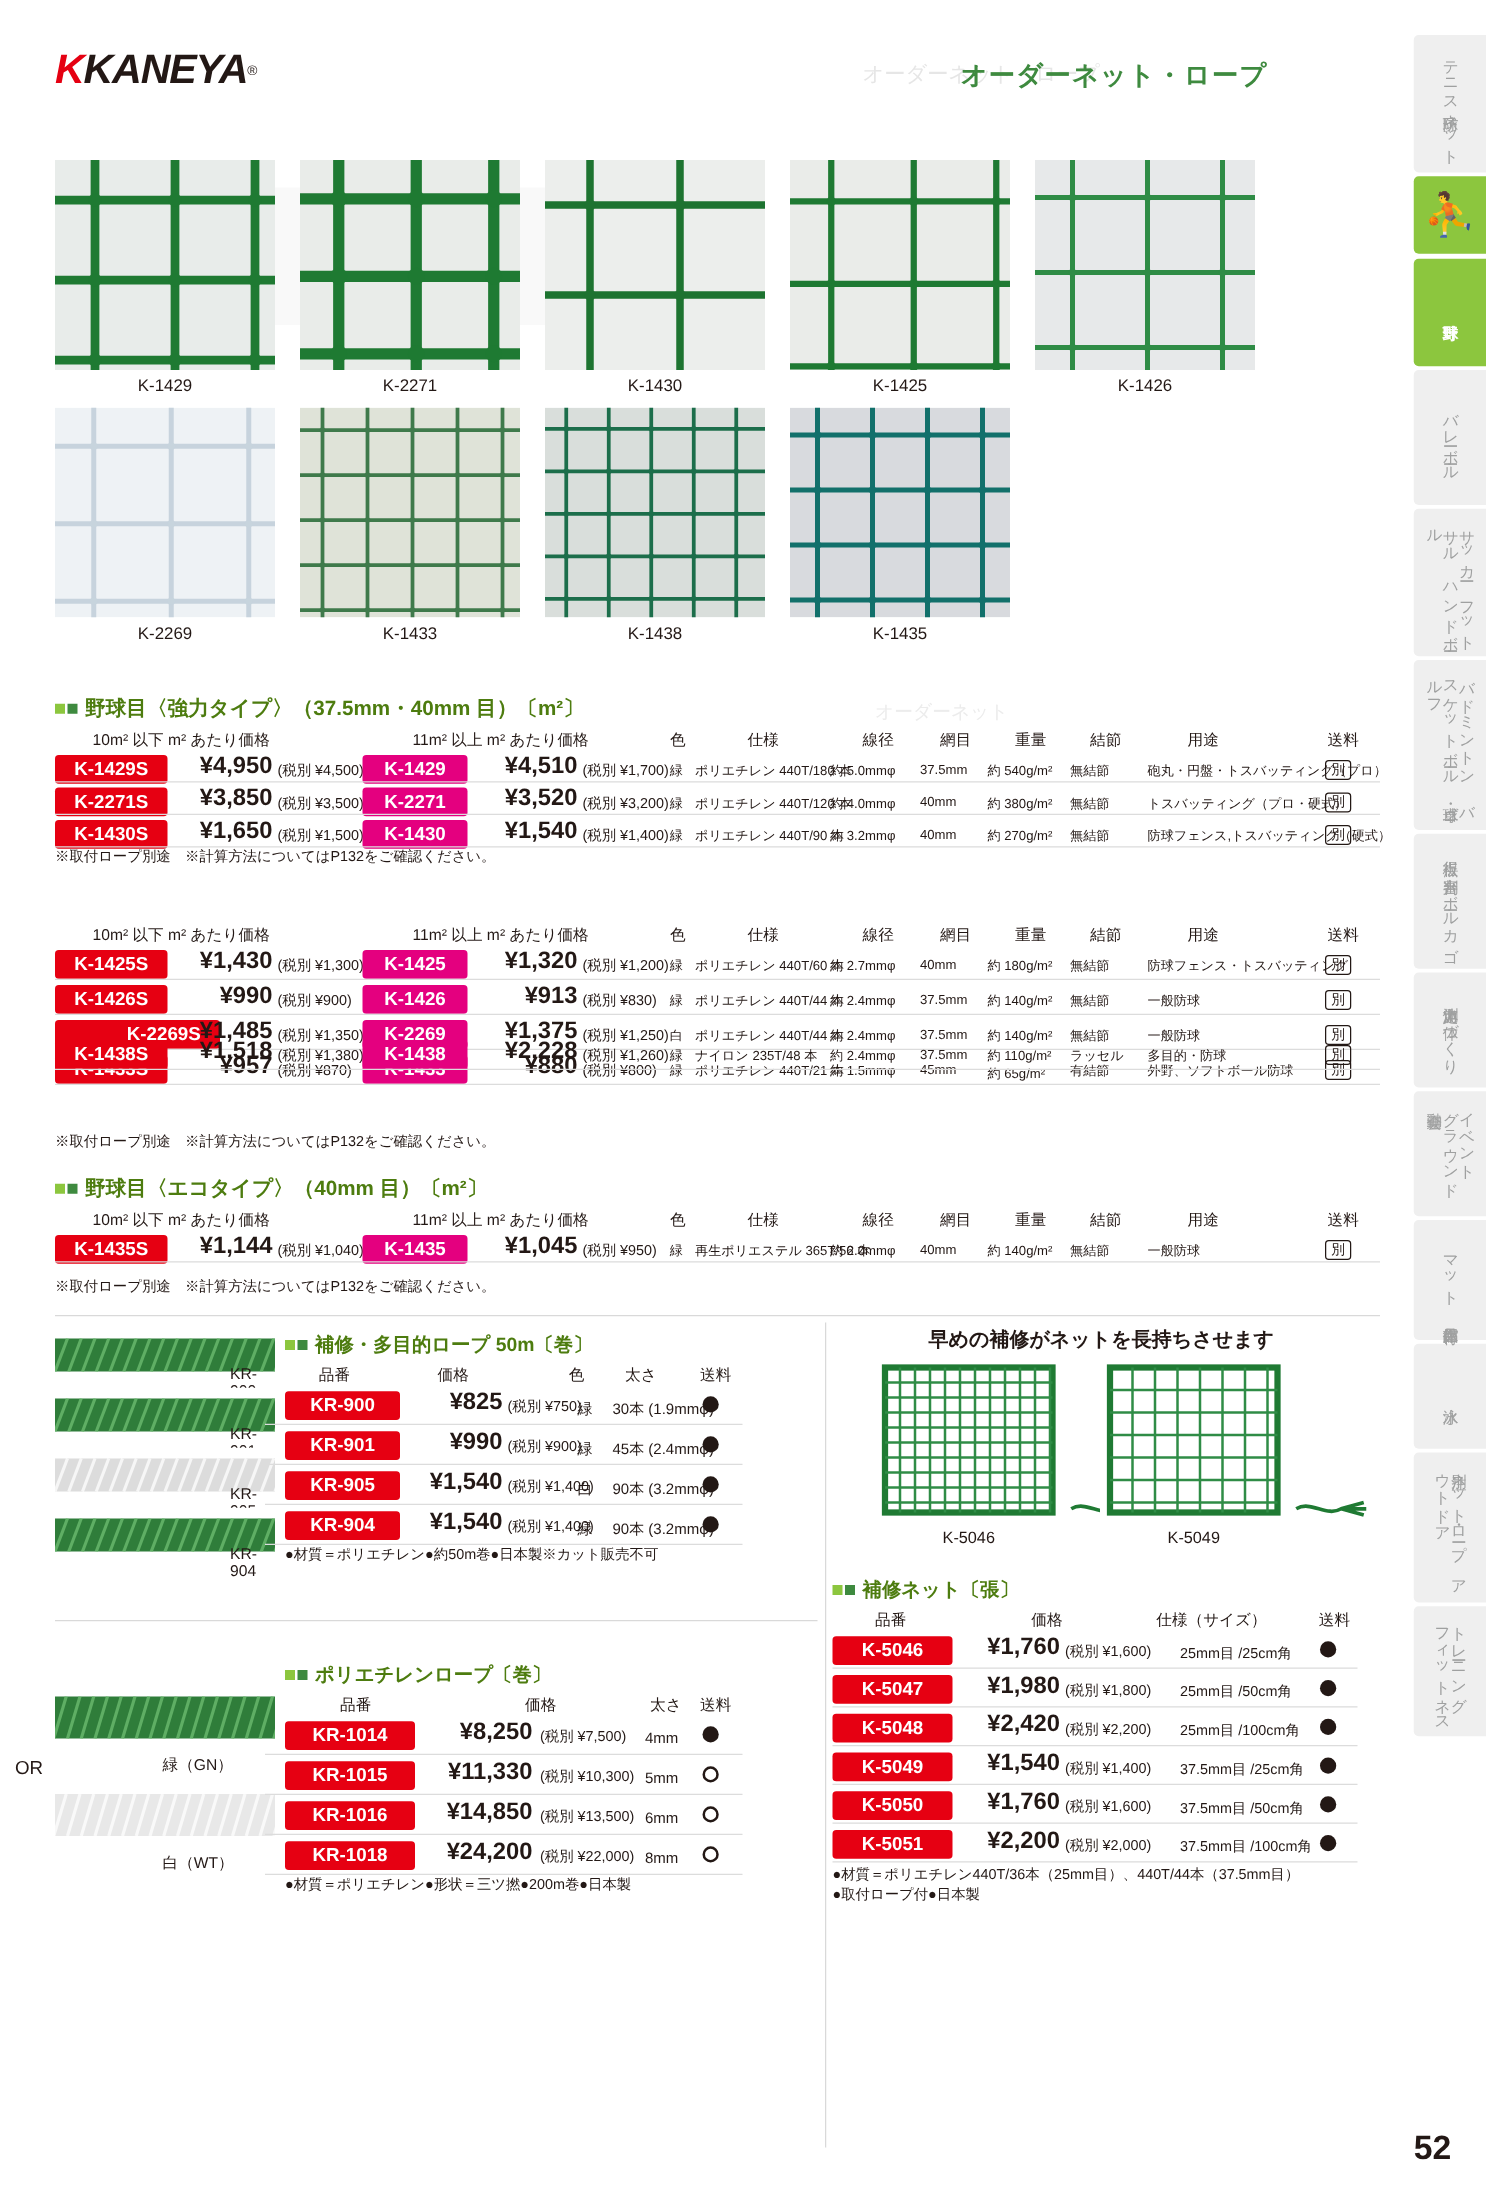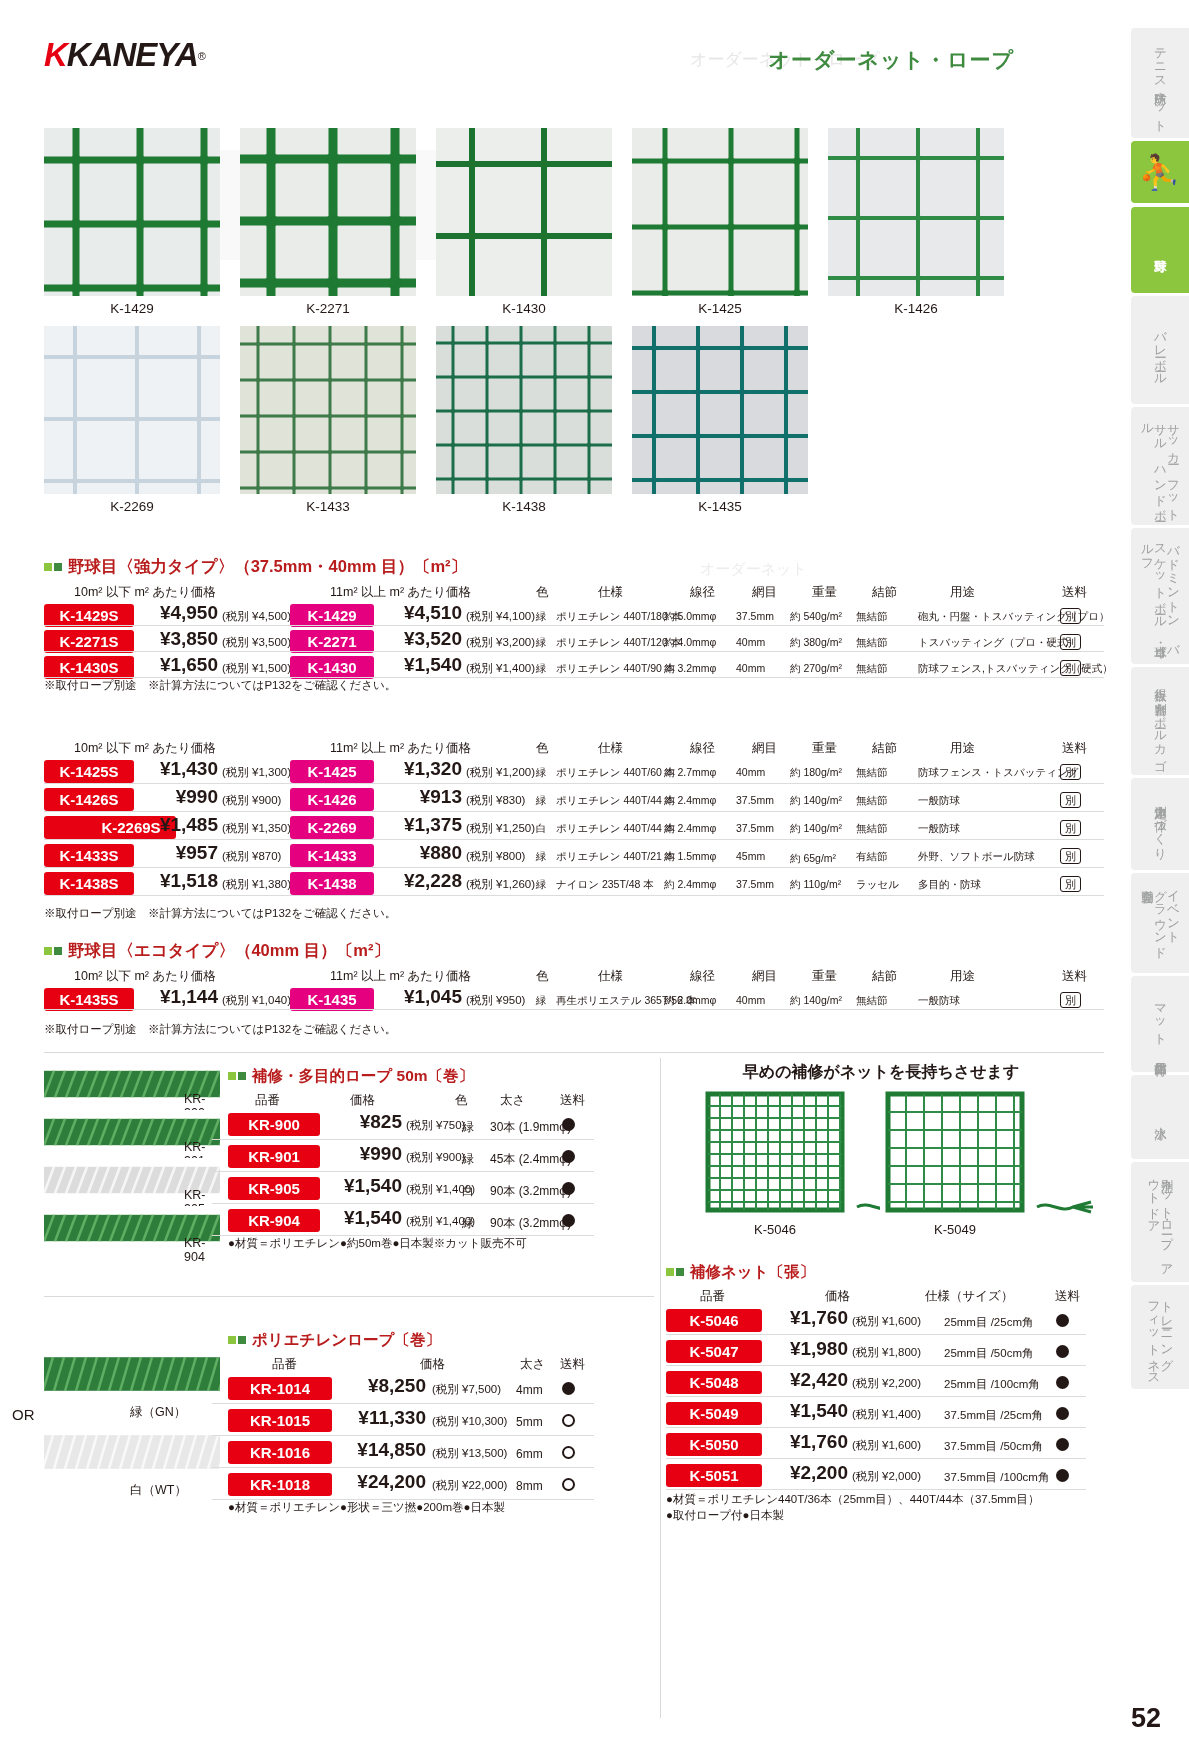--- a/index.html
+++ b/index.html
@@ -62,21 +62,21 @@
   
   .photos{position:absolute;left:44px;top:128px;}
   .pcell{position:absolute;width:176px;}
   .pimg{width:176px;height:168px;position:relative;overflow:hidden;border:0;}
   .pcap{text-align:center;font-size:13.5px;margin-top:5px;color:#231815;}
 
   
   .mesh{position:absolute;left:0;top:0;width:100%;height:100%;}
 
   
-  .sechead{position:absolute;font-size:16.5px;font-weight:bold;color:#b91c1c;white-space:nowrap;}
+  .sechead{position:absolute;font-size:16.5px;font-weight:bold;color:#4d7c0f;white-space:nowrap;}
   .sechead .sq{display:inline-block;width:8px;height:8px;background:#8cc63e;margin-right:2px;vertical-align:1px;}
   .sechead .sq2{display:inline-block;width:8px;height:8px;background:#3e8a3f;margin-right:6px;vertical-align:1px;}
 
   .colhead{position:absolute;font-size:12.5px;color:#231815;white-space:nowrap;}
   .note{position:absolute;font-size:11.5px;color:#231815;white-space:nowrap;}
   .code{
     background:#e60012;color:#fff;font-weight:bold;font-size:15px;
     text-align:center;border-radius:3px;padding:3px 0;white-space:nowrap;
   }
   .code.mg{background:#e4007f;}
@@ -508,21 +508,21 @@
   <div class="colhead" style="left:872px;top:584px;">結節</div>
   <div class="colhead" style="left:950px;top:584px;">用途</div>
   <div class="colhead" style="left:1062px;top:584px;">送料</div>
   <div id="tbl-power">
       <div style="position: absolute; left: 0px; top: 600px; width: 1110px; height: 26px;">
         <div class="code" style="position:absolute;left:44px;top:4px;width:90px;">K-1429S</div>
         <div class="price" style="position:absolute;left:140px;top:2px;width:78px;">¥4,950</div>
         <div class="tax" style="position:absolute;left:222px;top:9px;">(税別 ¥4,500)</div>
         <div class="code mg" style="position:absolute;left:290px;top:4px;width:84px;">K-1429</div>
         <div class="price" style="position:absolute;left:384px;top:2px;width:78px;">¥4,510</div>
-        <div class="tax" style="position:absolute;left:466px;top:9px;">(税別 ¥4,100)</div>
+        <div class="tax" style="position:absolute;left:466px;top:9px;">(税別 ¥1,700)</div>
         <div class="spec c" style="position:absolute;left:530px;top:10px;width:22px;">緑</div>
         <div class="spec" style="position:absolute;left:556px;top:10px;">ポリエチレン 440T/180 本</div>
         <div class="spec" style="position:absolute;left:664px;top:10px;">約 5.0mmφ</div>
         <div class="spec" style="position:absolute;left:736px;top:10px;">37.5mm</div>
         <div class="spec" style="position:absolute;left:790px;top:10px;">約 540g/m²</div>
         <div class="spec" style="position:absolute;left:856px;top:10px;">無結節</div>
         <div class="spec" style="position:absolute;left:918px;top:10px;">砲丸・円盤・トスバッティング（プロ）</div>
         <div style="position:absolute;left:1060px;top:6px;"><span class="betsu">別</span></div>
         <div style="position:absolute;left:44px;top:25px;width:1060px;height:1px;background:#dcdcdc;"></div>
       </div>
@@ -635,21 +635,21 @@
         <div class="spec c" style="position:absolute;left:530px;top:10px;width:22px;">緑</div>
         <div class="spec" style="position:absolute;left:556px;top:10px;">ポリエチレン 440T/21 本</div>
         <div class="spec" style="position:absolute;left:664px;top:10px;">約 1.5mmφ</div>
         <div class="spec" style="position:absolute;left:736px;top:10px;">45mm</div>
         <div class="spec" style="position:absolute;left:790px;top:12px;">約 65g/m²</div>
         <div class="spec" style="position:absolute;left:856px;top:10px;">有結節</div>
         <div class="spec" style="position:absolute;left:918px;top:10px;">外野、ソフトボール防球</div>
         <div style="position:absolute;left:1060px;top:6px;"><span class="betsu">別</span></div>
         <div style="position:absolute;left:44px;top:27px;width:1060px;height:1px;background:#dcdcdc;"></div>
       </div>
-      <div style="position: absolute; left: 0px; top: 868px; width: 1110px; height: 28px; padding-left: 24px;">
+      <div style="position: absolute; left: 0px; top: 828px; width: 1110px; height: 28px; padding-left: 24px;">
         <div class="code" style="position:absolute;left:44px;top:4px;width:90px;">K-1438S</div>
         <div class="price" style="position:absolute;left:140px;top:2px;width:78px;">¥1,518</div>
         <div class="tax" style="position:absolute;left:222px;top:9px;">(税別 ¥1,380)</div>
         <div class="code mg" style="position:absolute;left:290px;top:4px;width:84px;">K-1438</div>
         <div class="price" style="position:absolute;left:384px;top:2px;width:78px;">¥2,228</div>
         <div class="tax" style="position:absolute;left:466px;top:9px;">(税別 ¥1,260)</div>
         <div class="spec c" style="position:absolute;left:530px;top:10px;width:22px;">緑</div>
         <div class="spec" style="position:absolute;left:556px;top:10px;">ナイロン 235T/48 本</div>
         <div class="spec" style="position:absolute;left:664px;top:10px;">約 2.4mmφ</div>
         <div class="spec" style="position:absolute;left:736px;top:10px;">37.5mm</div>

